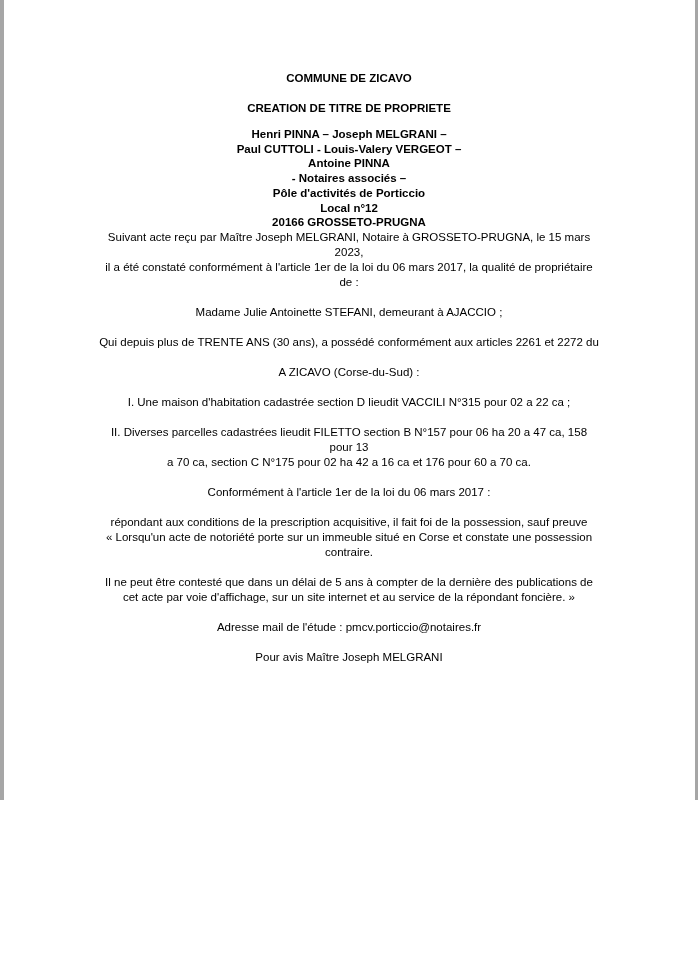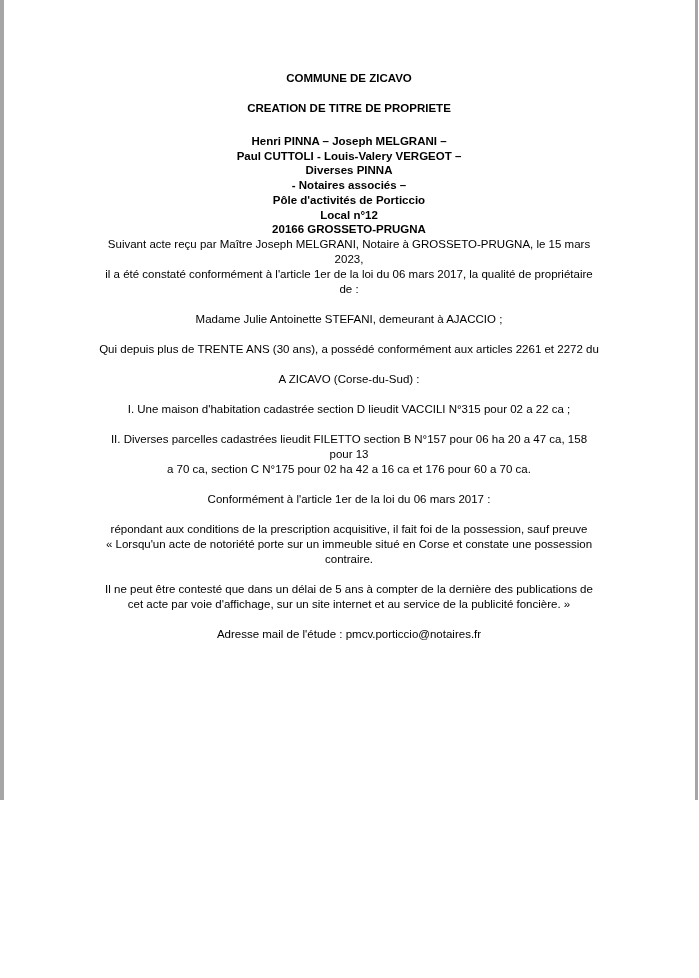--- a/index.html
+++ b/index.html
@@ -40,21 +40,21 @@
     top: 71px;
     width: 500px;
     font-size: 11.5px;
     line-height: 15px;
   }
   .doc-header {
     text-align: center;
     font-weight: bold;
   }
   .commune-title { margin-bottom: 15px; }
-  .doc-title { margin-bottom: 18px; }
+  .doc-title { margin-bottom: 11px; }
   .names { }
   .names .ln { line-height: 14.7px; }
   .doc-body { text-align: left; }
   .para {
     margin: 0 0 15px 0;
     padding: 0;
     text-align: center;
   }
   .ln { display: block; }
 </style>
@@ -67,21 +67,21 @@
   <div class="edge-bottom"></div>
 
   <div class="content">
 
     <div class="doc-header">
       <div class="commune-title">COMMUNE DE ZICAVO</div>
       <div class="doc-title">CREATION DE TITRE DE PROPRIETE</div>
       <div class="names">
         <span class="ln">Henri PINNA – Joseph MELGRANI –</span>
         <span class="ln">Paul CUTTOLI - Louis-Valery VERGEOT –</span>
-        <span class="ln">Diverses PINNA</span>
+        <span class="ln">Antoine PINNA</span>
         <span class="ln">- Notaires associés –</span>
         <span class="ln">Pôle d'activités de Porticcio</span>
         <span class="ln">Local n°12</span>
         <span class="ln">20166 GROSSETO-PRUGNA</span>
       </div>
     </div>
 
     <div class="doc-body">
 
       <p class="para">
@@ -115,23 +115,26 @@
       </p>
 
       <p class="para">
         <span class="ln">répondant aux conditions de la prescription acquisitive, il fait foi de la possession, sauf preuve</span>
         <span class="ln">« Lorsqu'un acte de notoriété porte sur un immeuble situé en Corse et constate une possession</span>
         <span class="ln">contraire.</span>
       </p>
 
       <p class="para">
         <span class="ln">Il ne peut être contesté que dans un délai de 5 ans à compter de la dernière des publications de</span>
-        <span class="ln">cet acte par voie d'affichage, sur un site internet et au service de la publicité foncière. »</span>
+        <span class="ln">cet acte par voie d'affichage, sur un site internet et au service de la répondant foncière. »</span>
       </p>
 
       <p class="para">
         <span class="ln">Adresse mail de l'étude : pmcv.porticcio@notaires.fr</span>
       </p>
 
+      <p class="para">
+        <span class="ln">Pour avis Maître Joseph MELGRANI</span>
+      </p>
 
     </div>
   </div>
 </div>
 
 </body></html>

